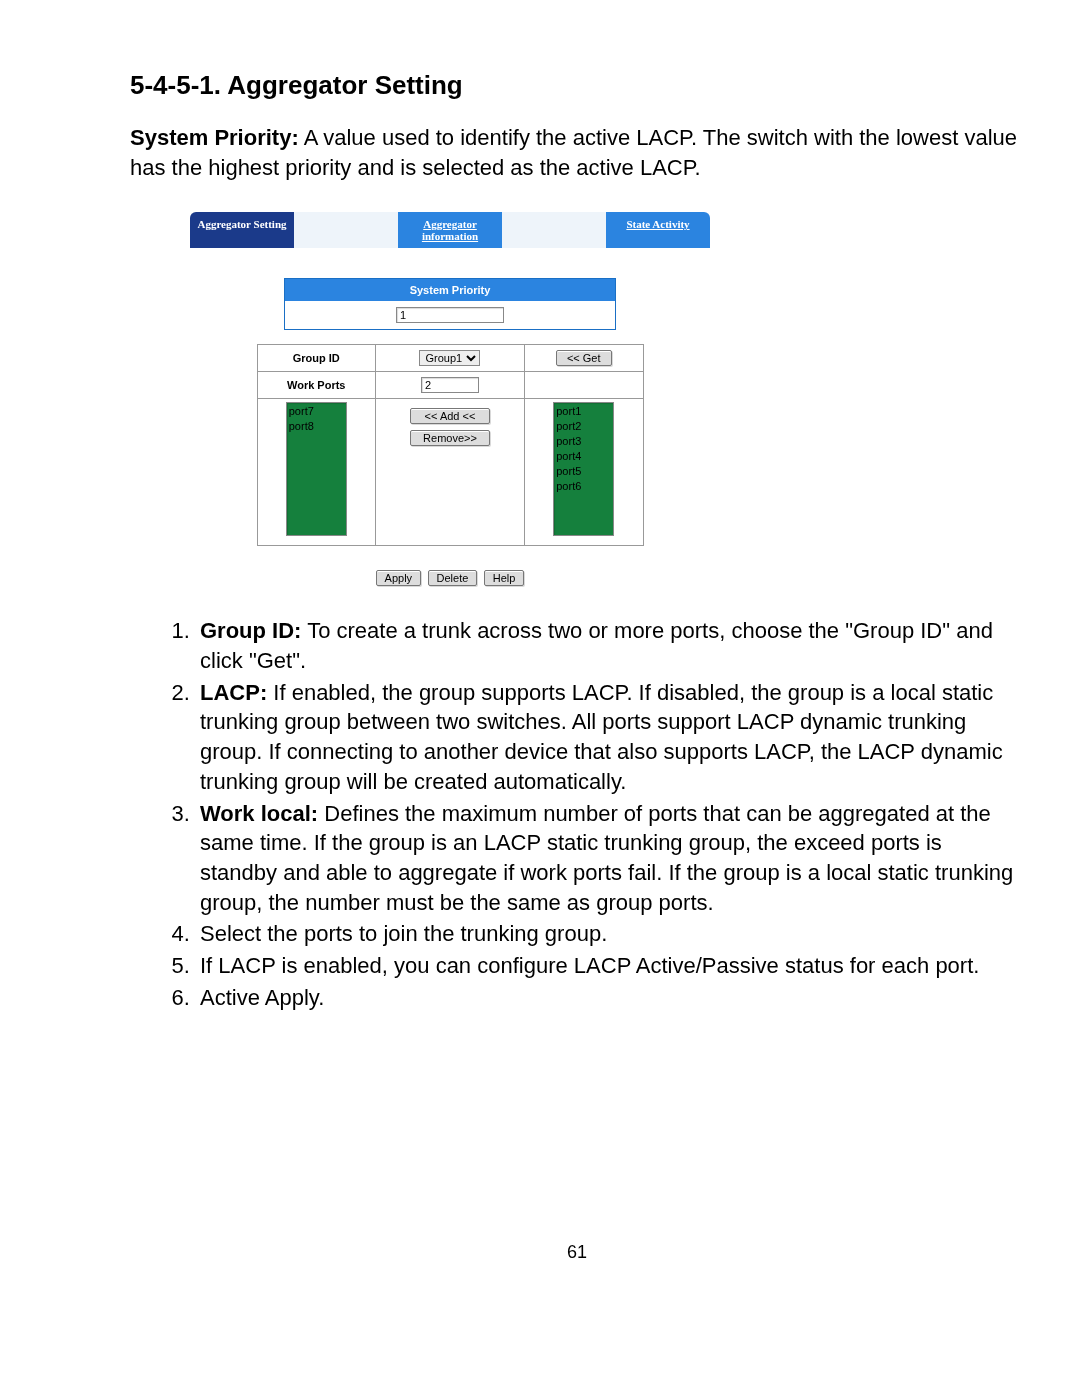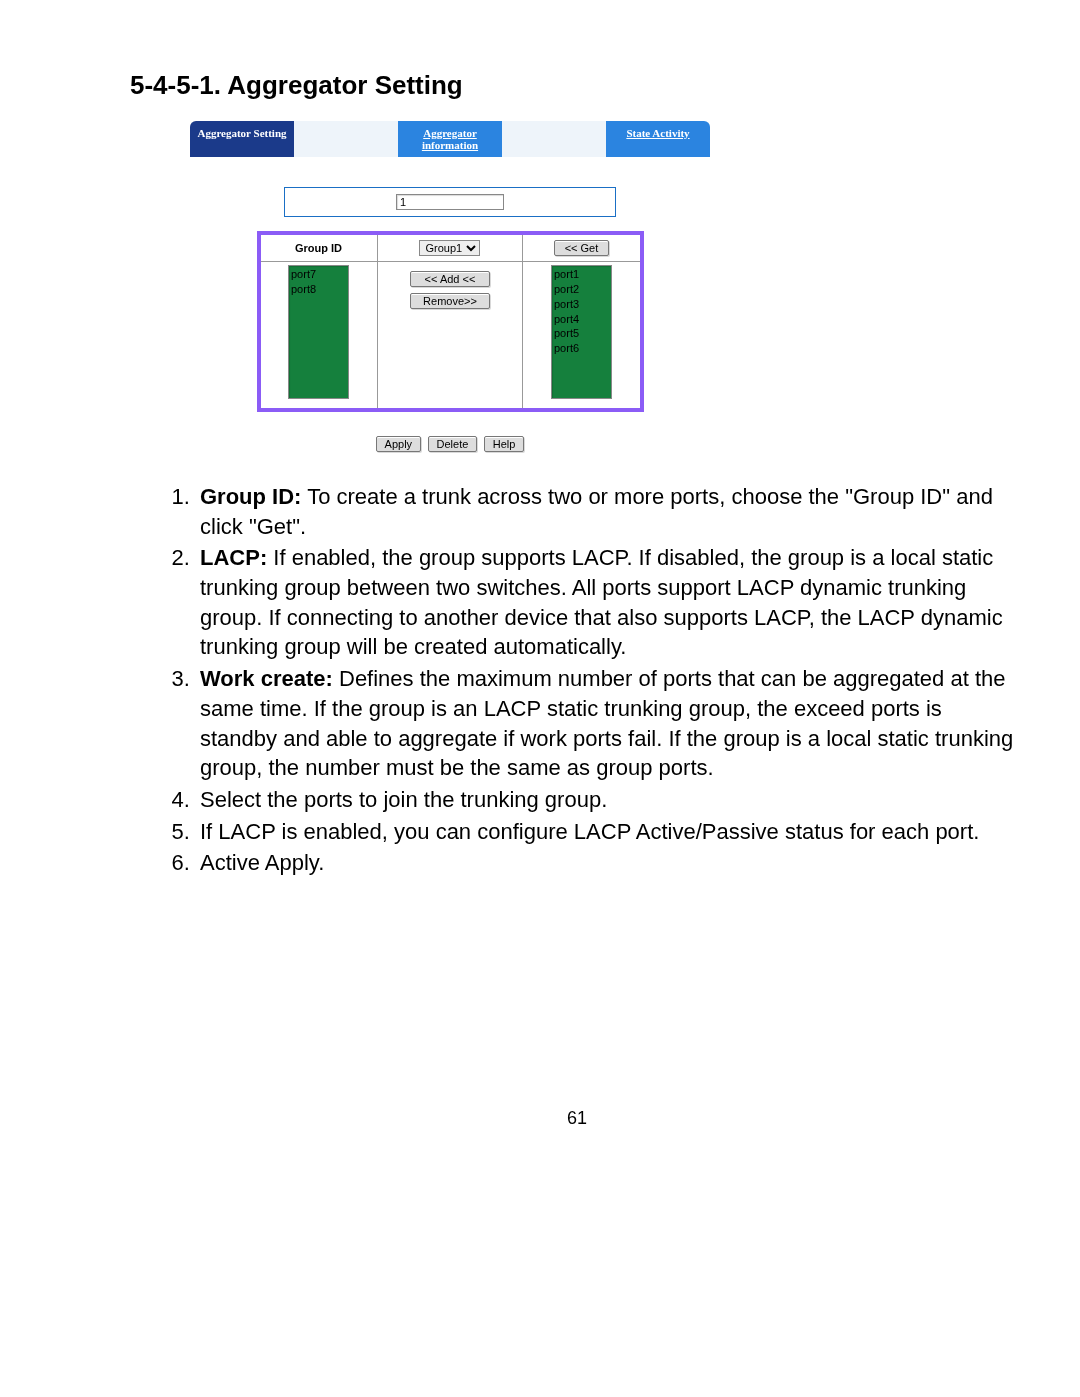--- a/index.html
+++ b/index.html
@@ -83,21 +83,21 @@
     font-size: 11px;
     padding: 1px 3px;
     border: 1px solid #888;
     box-shadow: inset 1px 1px 1px rgba(0,0,0,.15);
   }
   .sp-body .finput { width: 100px; }
 
   .cfg {
     width: 387px;
     margin: 0 auto 16px auto;
-    border: 4px solid #8b5cf6;
+    border: 1px solid #8b5cf6;
     border-collapse: collapse;
     font-size: 11px;
     background: #fff;
   }
   .cfg td {
     border: 1px solid #999;
     padding: 3px 6px;
     vertical-align: top;
     text-align: center;
   }
@@ -153,49 +153,60 @@
     margin-top: 230px;
   }
 </style>
 </head>
 <body>
 
 <div class="page">
 
   <h2>5-4-5-1. Aggregator Setting</h2>
 
+  <p class="intro">
+    <span class="label">System Priority:</span><span> A value used to identify the active LACP. The switch with the lowest value has the highest priority and is selected as the active LACP.</span>
+  </p>
 
   <div class="shot">
 
     <div class="tabbar">
       <div class="tab-active">Aggregator Setting</div>
       <div class="tabgap"></div>
       <div class="tab-link">Aggregator information</div>
       <div class="tabgap"></div>
       <div class="tab-link">State Activity</div>
     </div>
 
     <div class="sp-block">
+      <div class="sp-head">System Priority</div>
       <div class="sp-body">
         <input class="finput" value="1" style="">
       </div>
     </div>
 
     <table class="cfg">
       <tbody>
           <tr>
         <td class="lbl">Group ID</td>
         <td class="ctrl">
           <select class="sel">
             <option>Group1</option>
           </select>
         </td>
         <td class="act">
           <button class="btn">&lt;&lt; Get</button>
         </td>
+      </tr>
+      <tr>
+        <td class="lbl">Work Ports</td>
+        <td class="ctrl">
+          <input class="finput" style="width: 50px;" value="2">
+        </td>
+        <td class="act"></td>
       </tr>
       <tr>
         <td style="height:140px">
           <div class="listbox">
             <div>port7</div>
             <div>port8</div>
           </div>
         </td>
         <td class="midbtns">
           <button class="btn">&lt;&lt; Add &lt;&lt;</button>
@@ -223,21 +234,21 @@
   </div>
 
   <ol class="desc">
     <li>
       <span class="label">Group ID:</span><span> To create a trunk across two or more ports, choose the "Group ID" and click "Get".</span>
     </li>
     <li>
       <span class="label">LACP:</span><span> If enabled, the group supports LACP. If disabled, the group is a local static trunking group between two switches.  All ports support LACP dynamic trunking group. If connecting to another device that also supports LACP, the LACP dynamic trunking group will be created automatically.</span>
     </li>
     <li>
-      <span class="label">Work create:</span><span> Defines the maximum number of ports that can be aggregated at the same time. If the group is an LACP static trunking group, the exceed ports is standby and able to aggregate if work ports fail. If the group is a local static trunking group, the number must be the same as group ports.</span>
+      <span class="label">Work local:</span><span> Defines the maximum number of ports that can be aggregated at the same time. If the group is an LACP static trunking group, the exceed ports is standby and able to aggregate if work ports fail. If the group is a local static trunking group, the number must be the same as group ports.</span>
     </li>
     <li>
       <span>Select the ports to join the trunking group.</span>
     </li>
     <li>
       <span>If LACP is enabled, you can configure LACP Active/Passive status for each port.</span>
     </li>
     <li>
       <span>Active Apply.</span>
     </li>

